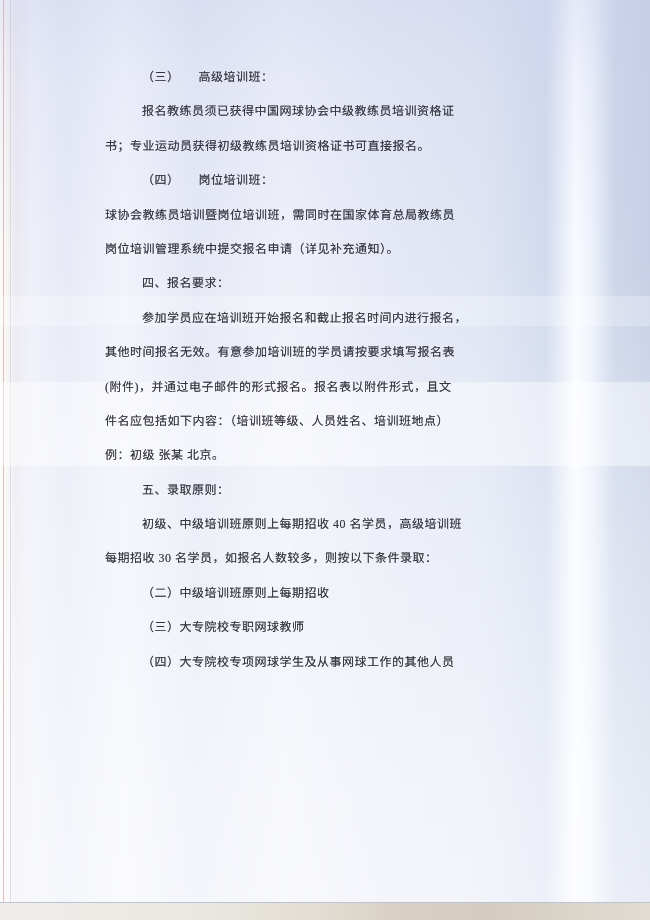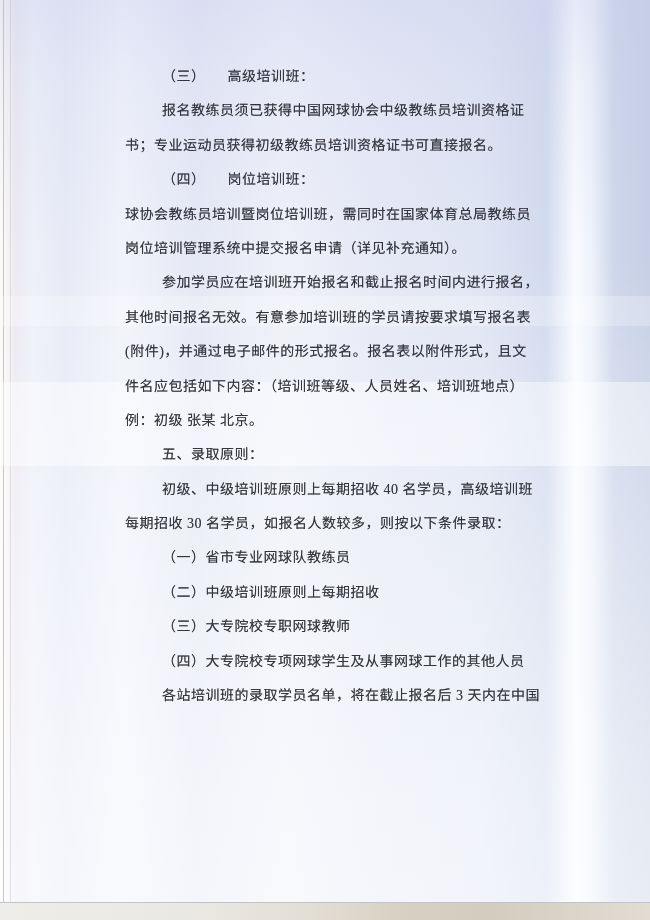--- a/index.html
+++ b/index.html
@@ -104,26 +104,25 @@
   
   .text-area {
     position: absolute;
     left: 105px;
     top: 60px;
     width: 500px;
   }
   .line {
     height: 34.4px;
     line-height: 34.4px;
-    font-size: 14px;
+    font-size: 12px;
     letter-spacing: 0.5px;
     color: #34343d;
     white-space: pre;
     text-shadow: 0 0 0.4px rgba(52,52,61,0.55);
-    margin-left: 20px;
   }
   .line.indent {
     padding-left: 37px;
   }
 </style>
 </head>
 <body>
 
 <div class="screen">
   <div class="page">
@@ -131,29 +130,28 @@
     <div class="edge-line"></div>
     <div class="flare-band-2"></div>
     <div class="flare-band"></div>
     <div class="text-area" id="text-area">
         <div class="line indent">（三）　　高级培训班：</div>
         <div class="line indent">报名教练员须已获得中国网球协会中级教练员培训资格证</div>
         <div class="line">书；专业运动员获得初级教练员培训资格证书可直接报名。</div>
         <div class="line indent">（四）　　岗位培训班：</div>
         <div class="line">球协会教练员培训暨岗位培训班，需同时在国家体育总局教练员</div>
         <div class="line">岗位培训管理系统中提交报名申请（详见补充通知）。</div>
+        <div class="line indent">四、报名要求：</div>
         <div class="line indent">参加学员应在培训班开始报名和截止报名时间内进行报名，</div>
         <div class="line">其他时间报名无效。有意参加培训班的学员请按要求填写报名表</div>
         <div class="line">(附件)，并通过电子邮件的形式报名。报名表以附件形式，且文</div>
         <div class="line">件名应包括如下内容：（培训班等级、人员姓名、培训班地点）</div>
         <div class="line">例：初级 张某 北京。</div>
         <div class="line indent">五、录取原则：</div>
         <div class="line indent">初级、中级培训班原则上每期招收 40 名学员，高级培训班</div>
         <div class="line">每期招收 30 名学员，如报名人数较多，则按以下条件录取：</div>
-        <div class="line indent">（一）省市专业网球队教练员</div>
         <div class="line indent">（二）中级培训班原则上每期招收</div>
         <div class="line indent">（三）大专院校专职网球教师</div>
         <div class="line indent">（四）大专院校专项网球学生及从事网球工作的其他人员</div>
-        <div class="line indent">各站培训班的录取学员名单，将在截止报名后 3 天内在中国</div>
       </div>
   </div>
   <div class="bottom-strip"></div>
 </div>
 
 </body></html>

